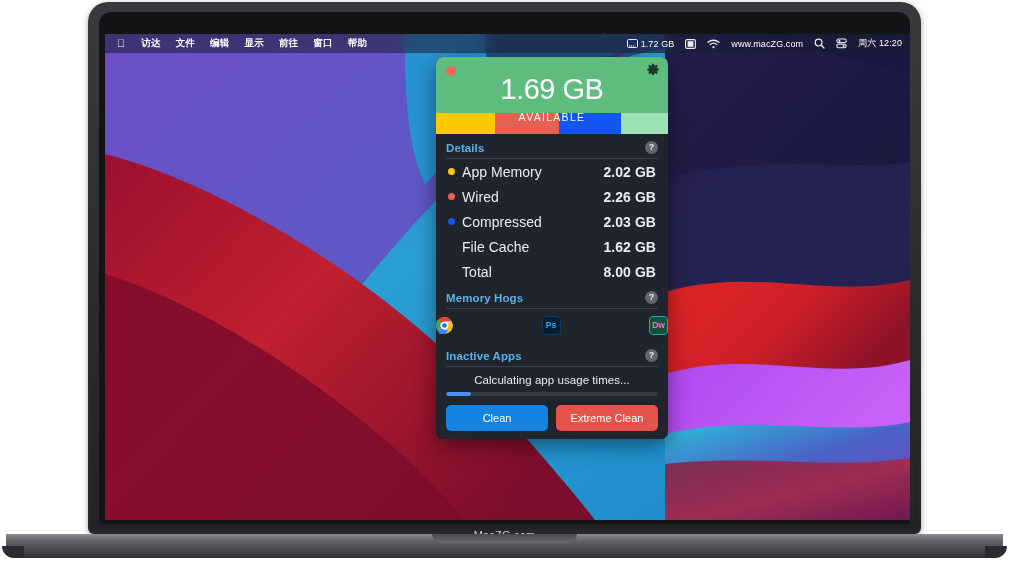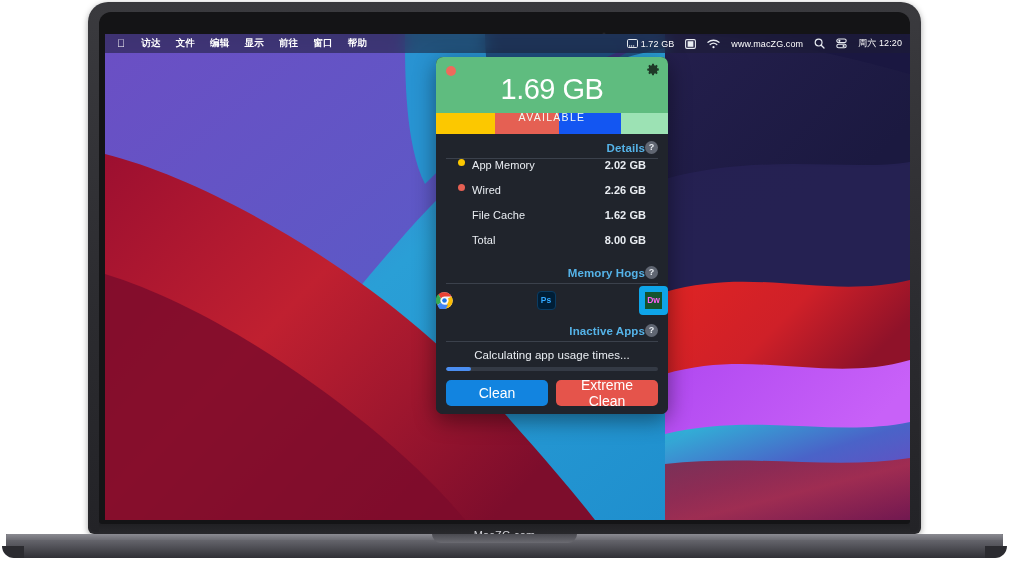--- a/index.html
+++ b/index.html
@@ -77,55 +77,55 @@
   .avail-lbl{
     position:absolute;left:0;right:0;top:54px;text-align:center;
     color:#f3fbf5;font-size:10.5px;letter-spacing:1.3px;font-weight:400;
   }
   .segbar{display:flex;height:21px;width:100%;}
   .seg{height:100%;}
 
   .body{background:#20242c;padding:0 0 8px 0;}
 
   .sec-head{
-    display:flex;align-items:center;justify-content:flex-end;
+    display:flex;align-items:center;justify-content:space-between;
     padding:7px 10px 4px 10px;
   }
   .sec-title{color:#55b3e8;font-size:11.5px;font-weight:700;letter-spacing:.1px;}
   .qmark{
     width:13px;height:13px;border-radius:50%;background:#606672;
     color:#e9edf2;font-size:9px;font-weight:700;
     display:flex;align-items:center;justify-content:center;line-height:1;
   }
   .divider{height:1px;background:#3b414c;margin:0 10px;}
 
   .row{
-    display:flex;height:25px;padding:0 22px;
-    color:#e9edf2;font-size:11px;
+    display:flex;align-items:center;height:25px;padding:0 12px;
+    color:#e9edf2;font-size:14px;
   }
   .dot{width:7px;height:7px;border-radius:50%;margin-right:7px;flex:0 0 auto;}
   .dot.none{background:transparent;}
   .row .nm{flex:1;font-weight:400;letter-spacing:.05px;}
   .row .vl{font-weight:700;letter-spacing:.05px;}
 
   .hogs{display:flex;align-items:center;justify-content:space-between;gap:13px;height:33px;}
   .appicon{width:17px;height:17px;border-radius:4px;position:relative;
            display:flex;align-items:center;justify-content:center;
            font-size:8.5px;font-weight:700;line-height:1;}
 
   .calc{
     text-align:center;color:#e9edf2;font-size:11.5px;padding:7px 0 6px 0;letter-spacing:.05px;
   }
   .progress{height:4px;border-radius:2px;background:#343a45;margin:0 10px 9px 10px;overflow:hidden;}
   .progress > i{display:block;height:100%;border-radius:2px;background:#4b8ef1;}
 
   .btnrow{display:flex;gap:8px;padding:0 10px;}
   .btn{
     flex:1;height:26px;border-radius:5px;border:0;
-    color:#fff;font-size:14px;font-weight:400;
+    color:#fff;font-size:11px;font-weight:400;
     display:flex;align-items:center;justify-content:center;cursor:pointer;
     font-family:"Liberation Sans",sans-serif;
   }
   .btn.clean{background:#1284e0;}
   .btn.extreme{background:#e5544b;}
 
   
   .chin{
     position:absolute;left:99px;top:524px;width:811px;height:22px;
     background:linear-gradient(180deg,#202023 0%,#2a2a2e 55%,#1d1d20 100%);
@@ -326,20 +326,25 @@
             <span class="dot" style="background: rgb(252, 200, 0);"></span>
             <span class="nm">App Memory</span>
             <span class="vl">2.02 GB</span>
           </div>
           <div class="row">
             <span class="dot" style="background: rgb(229, 96, 83);"></span>
             <span class="nm">Wired</span>
             <span class="vl">2.26 GB</span>
           </div>
           <div class="row">
+            <span class="dot" style="background: rgb(19, 86, 242);"></span>
+            <span class="nm">Compressed</span>
+            <span class="vl">2.03 GB</span>
+          </div>
+          <div class="row">
             <span class="dot none"></span>
             <span class="nm">File Cache</span>
             <span class="vl">1.62 GB</span>
           </div>
           <div class="row">
             <span class="dot none"></span>
             <span class="nm">Total</span>
             <span class="vl">8.00 GB</span>
           </div>
         </div>
@@ -356,21 +361,21 @@
               <circle cx="8.5" cy="8.5" r="8.2" fill="#f2f2f2"></circle>
               <path d="M8.5 0.3a8.2 8.2 0 0 1 7.1 4.1H8.5a4.1 4.1 0 0 0-3.6 2.1L2.3 2.2A8.18 8.18 0 0 1 8.5 0.3Z" fill="#ea4335"></path>
               <path d="M2.3 2.2 4.9 6.5a4.1 4.1 0 0 0 .05 4.2L1.4 13A8.2 8.2 0 0 1 2.3 2.2Z" fill="#34a853"></path>
               <path d="M15.6 4.4a8.2 8.2 0 0 1-7.1 12.3l3.5-6.1a4.1 4.1 0 0 0-.05-4.2Z" fill="#fbbc05"></path>
               <path d="M1.4 13l3.55-2.3a4.1 4.1 0 0 0 3.55 2.1h3.5l-3.5 6.1A8.2 8.2 0 0 1 1.4 13Z" fill="#4285f4"></path>
               <circle cx="8.5" cy="8.5" r="3.2" fill="#fff"></circle>
               <circle cx="8.5" cy="8.5" r="2.3" fill="#1a73e8"></circle>
             </svg>
           </span>
           <span class="appicon" style="background:#001e36;color:#31a8ff;border:1px solid #0a3c63;">Ps</span>
-          <span class="appicon" style="background:#14532d;color:#ff61f6;border:6px solid #0ea5e9;">Dw</span>
+          <span class="appicon" style="background:#14532d;color:#ff61f6;border:1px solid #0ea5e9;">Dw</span>
         </div>
 
         <div class="sec-head">
           <span class="sec-title">Inactive Apps</span>
           <span class="qmark">?</span>
         </div>
         <div class="divider"></div>
 
         <div class="calc">Calculating app usage times...</div>
         <div class="progress">

